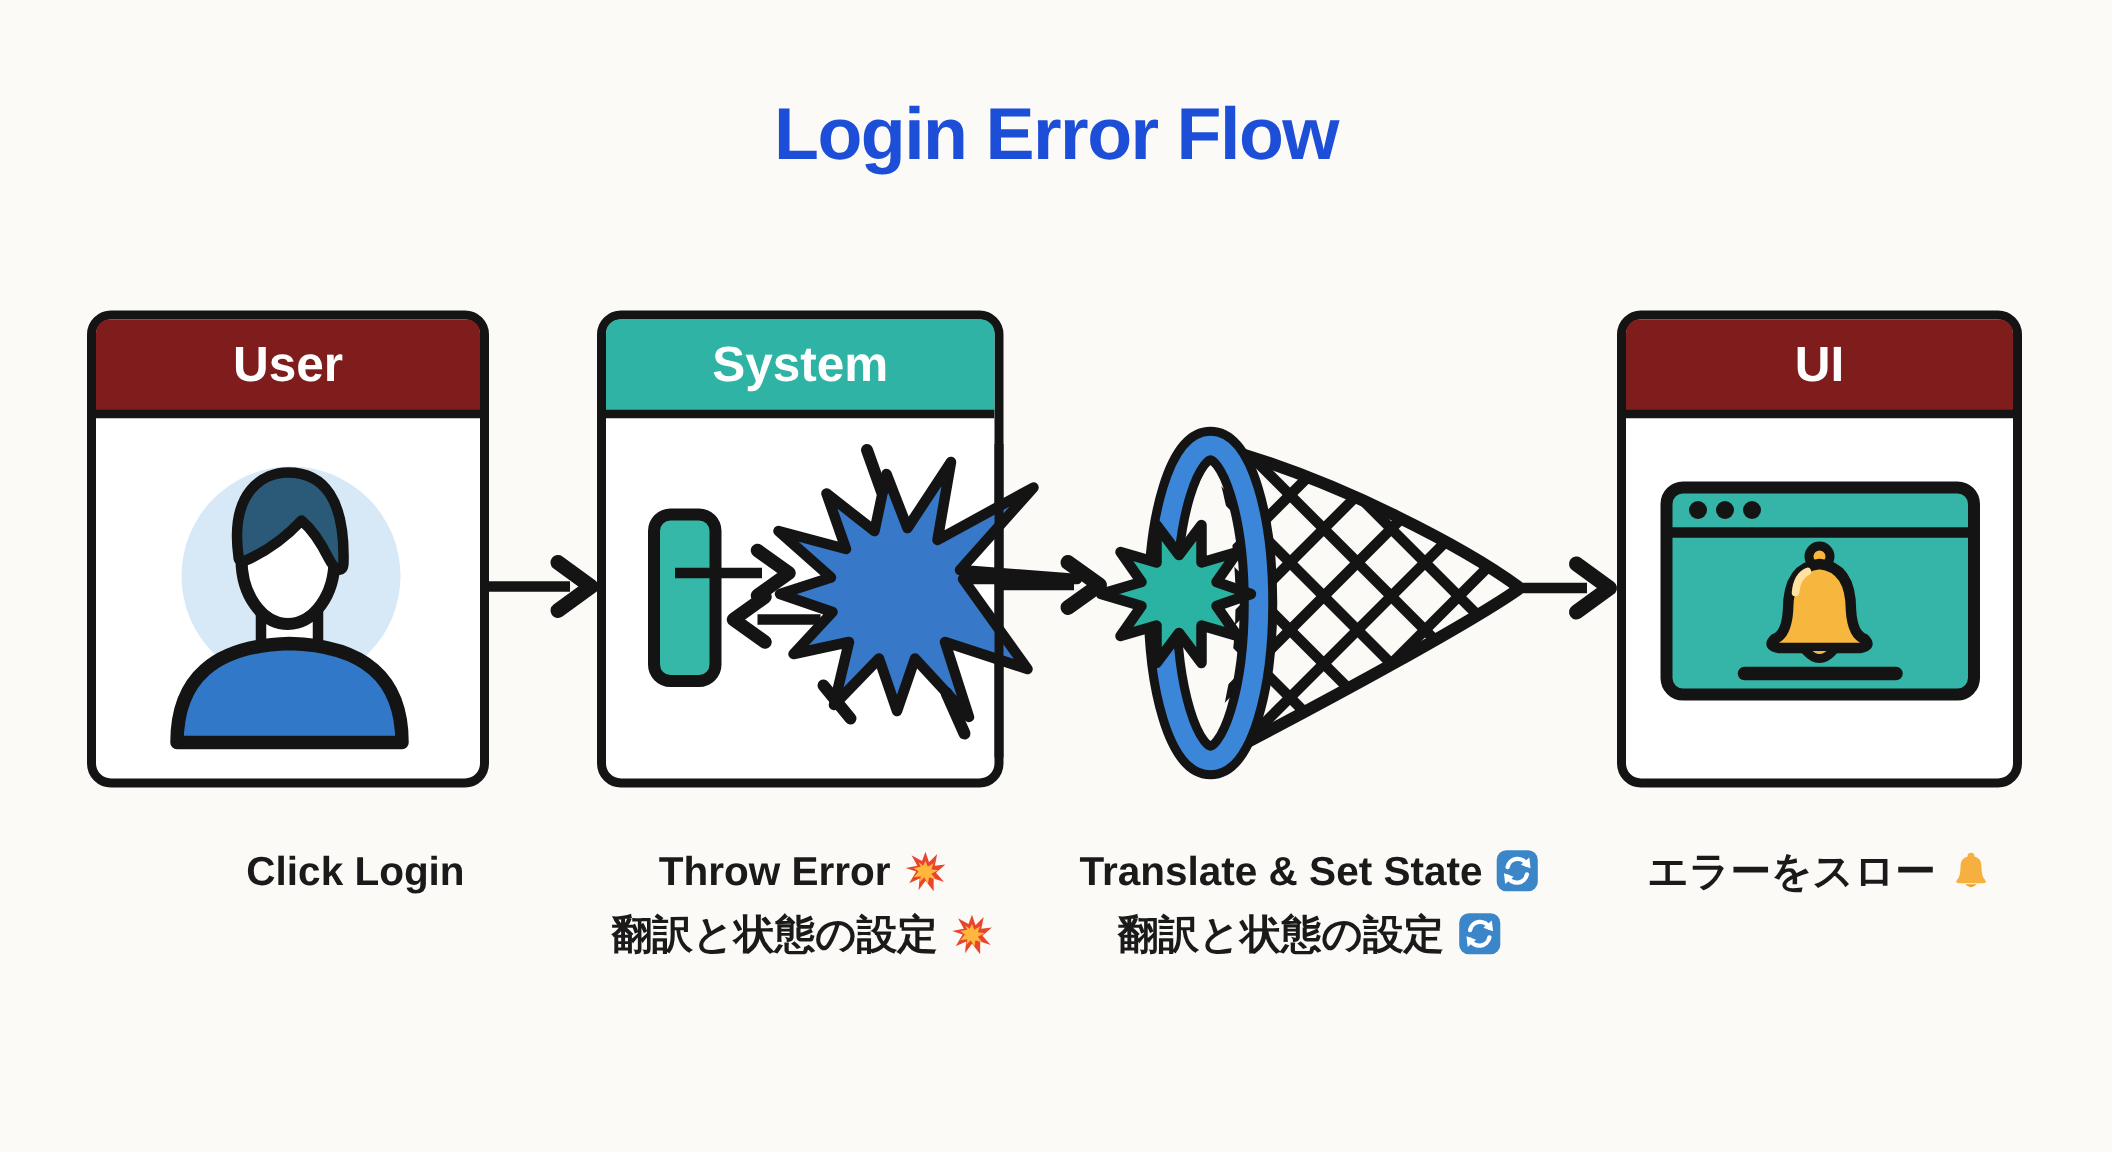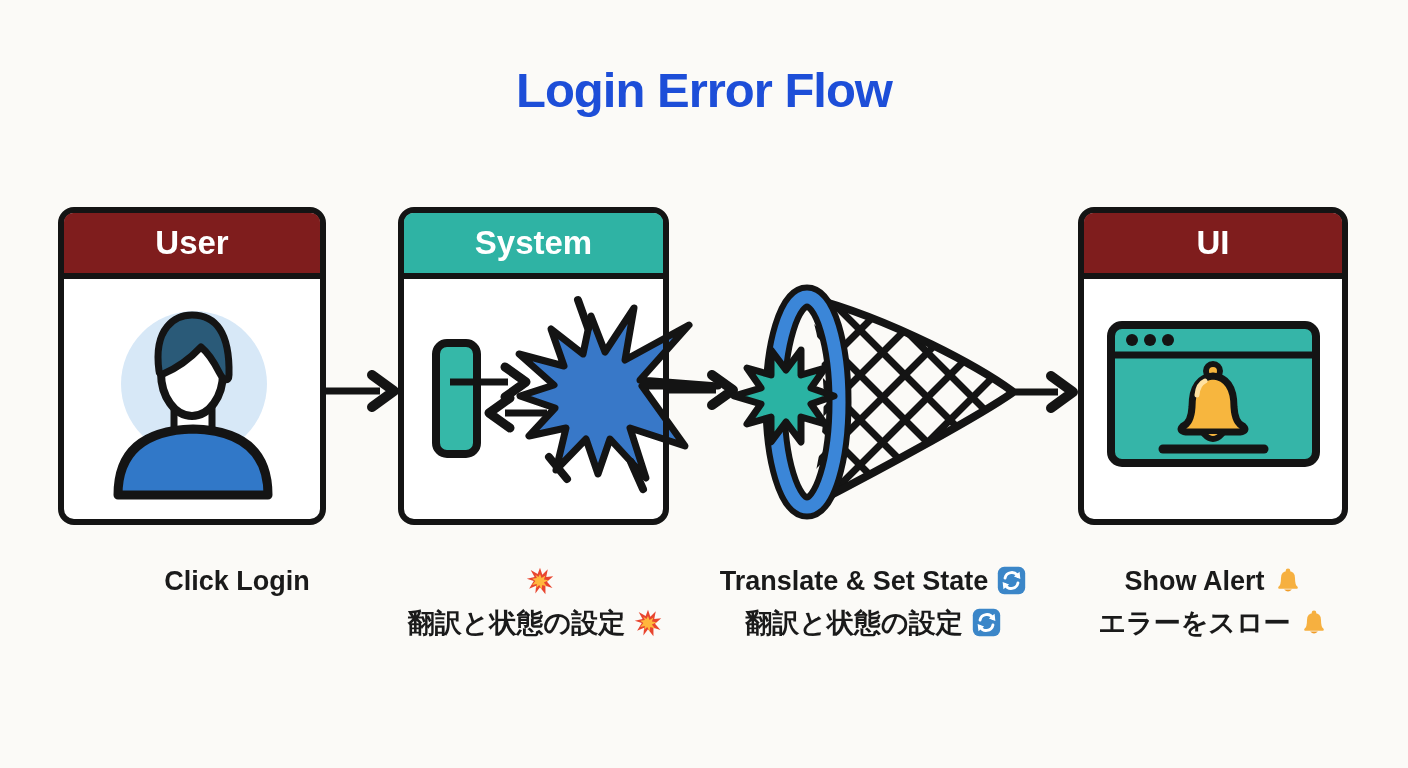--- a/index.html
+++ b/index.html
@@ -160,21 +160,21 @@
     <path d="M 1051,376 L 1073,392 L 1051,408" stroke-width="10" stroke-linejoin="round" stroke-linecap="round"></path>
   </g>
 </svg>
 
 <div class="caption" id="caption-user">
   <div><span>Click Login</span></div>
 </div>
 
 <div class="caption" id="caption-system">
   <div>
-    <svg class="emoji" width="28" height="28" viewBox="0 0 36 36">
+    <span>Throw Error</span><svg class="emoji" width="28" height="28" viewBox="0 0 36 36">
         <polygon points="18,1 21,10 28,3 26,13 35,12 27,19 34,27 25,24 25,35 18,26 12,34 13,24 4,28 10,18 1,15 11,13 6,4 15,9" fill="#e8452f"></polygon>
         <polygon points="18,9 20,14 25,11 23,16 29,17 23,20 27,25 21,23 20,29 17,23 13,27 14,22 8,23 12,18 8,15 14,14 12,10 16,13" fill="#ffb73d"></polygon>
       </svg>
   </div>
   <div>
     <span>翻訳と状態の設定</span><svg class="emoji" width="28" height="28" viewBox="0 0 36 36">
         <polygon points="18,1 21,10 28,3 26,13 35,12 27,19 34,27 25,24 25,35 18,26 12,34 13,24 4,28 10,18 1,15 11,13 6,4 15,9" fill="#e8452f"></polygon>
         <polygon points="18,9 20,14 25,11 23,16 29,17 23,20 27,25 21,23 20,29 17,23 13,27 14,22 8,23 12,18 8,15 14,14 12,10 16,13" fill="#ffb73d"></polygon>
       </svg>
   </div>
@@ -196,26 +196,19 @@
         <path d="M 10,15 A 8.5,8.5 0 0 1 26,13" stroke="#ffffff" stroke-width="3.6" fill="none" stroke-linecap="round"></path>
         <polygon points="28,7 29,16 21,13" fill="#ffffff"></polygon>
         <path d="M 26,21 A 8.5,8.5 0 0 1 10,23" stroke="#ffffff" stroke-width="3.6" fill="none" stroke-linecap="round"></path>
         <polygon points="8,29 7,20 15,23" fill="#ffffff"></polygon>
       </svg>
   </div>
 </div>
 
 <div class="caption" id="caption-ui">
   <div>
-    <span>Show Alert</span><svg class="emoji" width="28" height="28" viewBox="0 0 36 36">
-        <circle cx="18" cy="5" r="3" fill="#f6b040"></circle>
-        <path d="M 6,25 Q 9,23 9,14 Q 9,5 18,5 Q 27,5 27,14 Q 27,23 30,25 Q 32,28 28,28 L 8,28 Q 4,28 6,25 Z" fill="#f6b040"></path>
-        <path d="M 13,29 Q 18,34 23,29 Z" fill="#f09c28"></path>
-      </svg>
-  </div>
-  <div>
     <span>エラーをスロー</span><svg class="emoji" width="28" height="28" viewBox="0 0 36 36">
         <circle cx="18" cy="5" r="3" fill="#f6b040"></circle>
         <path d="M 6,25 Q 9,23 9,14 Q 9,5 18,5 Q 27,5 27,14 Q 27,23 30,25 Q 32,28 28,28 L 8,28 Q 4,28 6,25 Z" fill="#f6b040"></path>
         <path d="M 13,29 Q 18,34 23,29 Z" fill="#f09c28"></path>
       </svg>
   </div>
 </div>
 
 </body></html>

